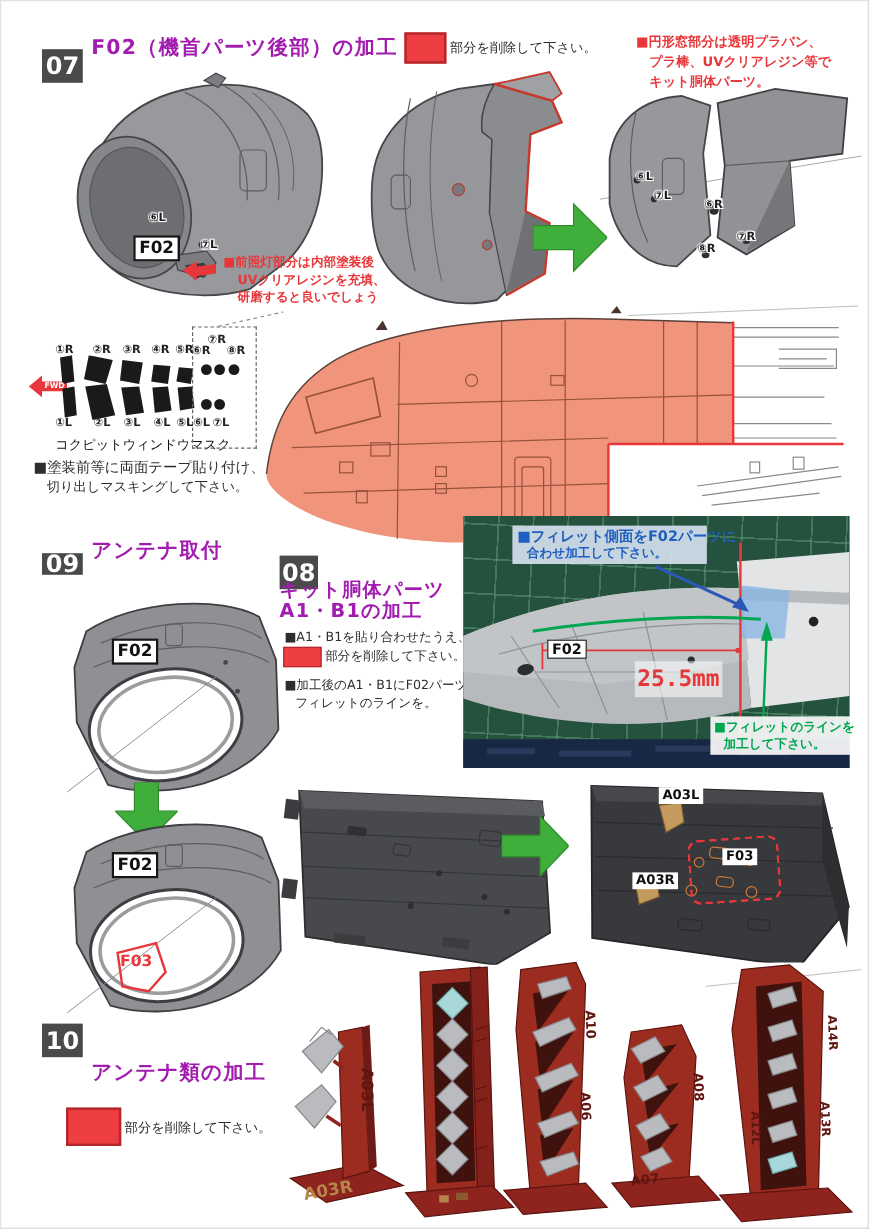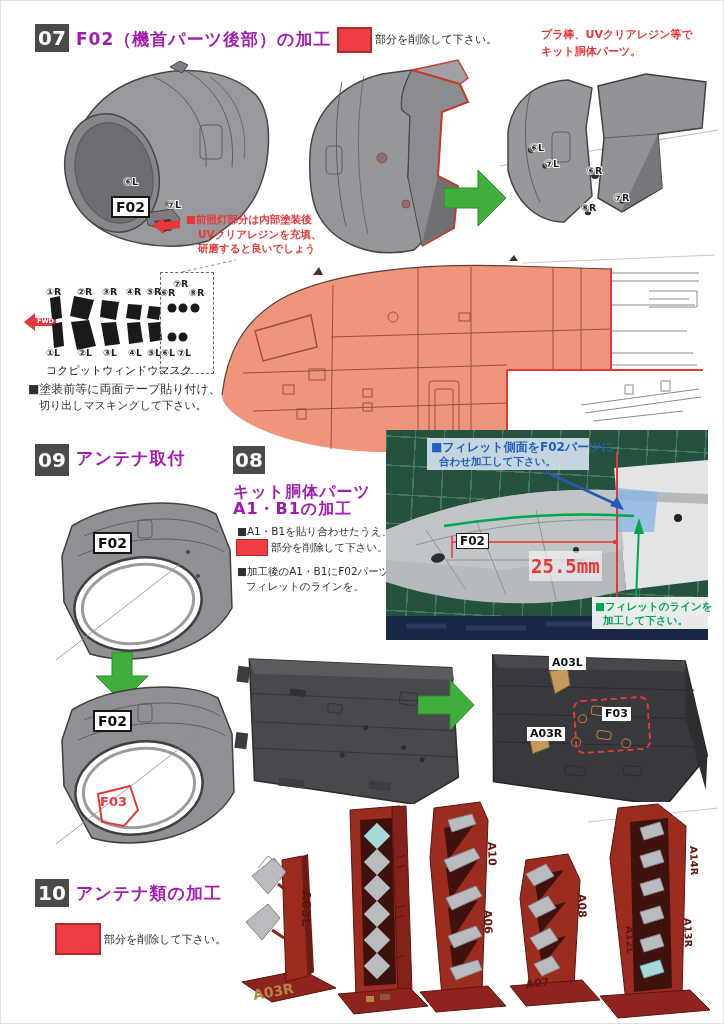--- a/index.html
+++ b/index.html
@@ -1,20 +1,20 @@
 <!DOCTYPE html>
 <html><head>
 <meta charset="utf-8">
 <style>
   html,body{margin:0;padding:0;background:#9a9a9a;font-family:"DejaVu Sans",sans-serif;}
   .page{position:relative;width:724px;height:1024px;background:#ffffff;margin:0 auto;overflow:hidden;
         box-shadow:inset 0 0 0 1px #e2e2e2;}
   .abs{position:absolute;}
   .badge{background:#4a4a4a;color:#fff;font-size:20px;font-weight:bold;
-         display:flex;align-items:center;justify-content:center;z-index:6;}
+         display:flex;align-items:center;justify-content:center;z-index:6;margin-top:17px;}
   .sec-title{font-size:17px;font-weight:bold;color:#a21caf;letter-spacing:1px;white-space:nowrap;z-index:6;}
   .note{font-size:10.5px;color:#2e2e2e;line-height:15px;white-space:nowrap;text-align:center;}
   .red-note{color:#e8373a;font-weight:bold;font-size:10.5px;line-height:14.5px;white-space:nowrap;}
   .swatch{background:#ee3d43;border:2px solid #b2282c;z-index:5;}
   .plabel{background:#fff;border:2px solid #161616;color:#111;font-weight:bold;font-size:13px;
           text-align:center;line-height:17px;z-index:5;white-space:nowrap;padding:0 3px;}
   .wlabel{background:#fff;color:#111;font-weight:bold;font-size:11px;text-align:center;
           z-index:5;white-space:nowrap;padding:0 3px;line-height:14px;}
   .halo{font-size:9.5px;font-weight:bold;color:#1c1c1c;white-space:nowrap;z-index:5;
         text-shadow:1px 1px 0 #fff,-1px -1px 0 #fff,1px -1px 0 #fff,-1px 1px 0 #fff,0 0 2px #fff;}
@@ -26,20 +26,21 @@
 <body>
 
 <div class="page">
 
   <div class="abs badge" style="left:35px;top:24px;width:34px;height:28px">07</div>
   <div class="abs sec-title" style="left:76px;top:28px">F02（機首パーツ後部）の加工</div>
   <div class="abs swatch" style="left:337px;top:27px;width:31px;height:22px"></div>
   <div class="abs note" style="left:375px;top:32px;font-size:11px">部分を削除して下さい。</div>
 
   <div class="abs" style="left:530px;top:26px;width:188px;z-index:6">
+    <div class="red-note" style="font-size:11px;line-height:17px">■円形窓部分は透明プラバン、</div>
     <div class="red-note" style="font-size:11px;line-height:17px;padding-left:11px">プラ棒、UVクリアレジン等で</div>
     <div class="red-note" style="font-size:11px;line-height:17px;padding-left:11px">キット胴体パーツ。</div>
   </div>
 
   <svg class="abs" style="left:50px;top:55px" width="235" height="200" viewBox="0 0 235 200">
     <path d="M22,118 C20,70 52,32 102,20 C148,9 186,20 206,40 C216,52 220,72 218,96 C216,122 206,146 190,162 L158,186 C116,198 62,188 38,164 C26,150 23,136 22,118 Z" fill="#97999c" stroke="#45464a" stroke-width="1.5"></path>
     <ellipse cx="62" cy="118" rx="46" ry="60" transform="rotate(-16 62 118)" fill="#85878a" stroke="#45464a" stroke-width="1.5"></ellipse>
     <ellipse cx="64" cy="118" rx="38" ry="51" transform="rotate(-16 64 118)" fill="#6c6e71" stroke="#55565a" stroke-width="1"></ellipse>
     <path d="M104,22 C140,38 158,72 156,112" fill="none" stroke="#5d5e62" stroke-width="1"></path>
     <path d="M136,16 C170,34 186,70 182,112" fill="none" stroke="#5d5e62" stroke-width="1"></path>
@@ -171,21 +172,21 @@
       <rect x="84" y="156" width="9" height="10"></rect>
         <rect x="246" y="60" width="11" height="8"></rect>
       <circle cx="180" cy="64" r="5"></circle>
     </g>
     <path d="M9,142 C14,100 30,68 68,46 C120,18 210,10 300,13 L398,16" fill="none" stroke="#5a4038" stroke-width="1.2"></path>
     <path d="M100,22 l6,-8 4,8 Z" fill="#4a332c"></path>
     <path d="M296,8 l5,-6 4,6 Z" fill="#4a332c"></path>
     <path d="M398,15 L398,117 M294,117 L490,117 M294,117 L294,207" stroke="#e8373a" stroke-width="2" fill="none"></path>
   </svg>
 
-  <div class="abs badge" style="left:35px;top:444px;width:34px;height:32px">09</div>
+  <div class="abs badge" style="left:35px;top:444px;width:34px;height:18px">09</div>
   <div class="abs sec-title" style="left:76px;top:447px">アンテナ取付</div>
 
   <svg class="abs" style="left:38px;top:492px" width="196" height="172" viewBox="0 0 196 172">
     <path d="M34,34 C76,8 146,4 178,22 L192,58 L194,116 C170,160 100,176 52,162 L26,110 L24,64 Z" fill="#8e9093" stroke="#3e3f42" stroke-width="1.5"></path>
     <path d="M46,44 C96,22 152,22 180,40" stroke="#5c5d60" fill="none"></path>
     <path d="M40,64 C90,42 158,42 186,60" stroke="#5c5d60" fill="none"></path>
     <rect x="100" y="28" width="14" height="18" rx="3" fill="none" stroke="#5c5d60"></rect>
     <circle cx="150" cy="60" r="2" fill="#45464a"></circle>
       <circle cx="160" cy="84" r="2" fill="#45464a"></circle>
       <circle cx="60" cy="58" r="2" fill="#45464a"></circle>
@@ -302,21 +303,21 @@
       </g>
       <rect x="92" y="120" width="20" height="9" rx="3" fill="none" stroke="#2a2b2d"></rect>
       <rect x="150" y="114" width="18" height="9" rx="3" fill="none" stroke="#2a2b2d"></rect>
     </g>
   </svg>
   <div class="abs" style="left:574px;top:698px;width:72px;height:50px;border:2px dashed #e8373a;border-radius:9px;transform:rotate(-4deg);z-index:4"></div>
   <div class="abs wlabel" style="left:549px;top:656px">A03L</div>
   <div class="abs wlabel" style="left:602px;top:707px;z-index:5">F03</div>
   <div class="abs wlabel" style="left:527px;top:727px">A03R</div>
 
-  <div class="abs badge" style="left:35px;top:879px;width:34px;height:28px">10</div>
+  <div class="abs badge" style="left:35px;top:836px;width:34px;height:28px">10</div>
   <div class="abs sec-title" style="left:76px;top:882px">アンテナ類の加工</div>
   <div class="abs swatch" style="left:55px;top:923px;width:42px;height:28px"></div>
   <div class="abs note" style="left:104px;top:932px;font-size:11px">部分を削除して下さい。</div>
 
   <svg class="abs" style="left:238px;top:798px;z-index:1" width="480" height="224" viewBox="0 0 480 224">
     <path d="M350,24 L480,10" stroke="#bbbbbb" stroke-width="0.8"></path>
 
     <g>
       <path d="M4,184 L64,172 L98,190 L34,204 Z" fill="#8f231d" stroke="#5c1410"></path>
       <path d="M44,62 L64,58 L70,178 L48,184 Z" fill="#9c2b20" stroke="#5c1410"></path>

